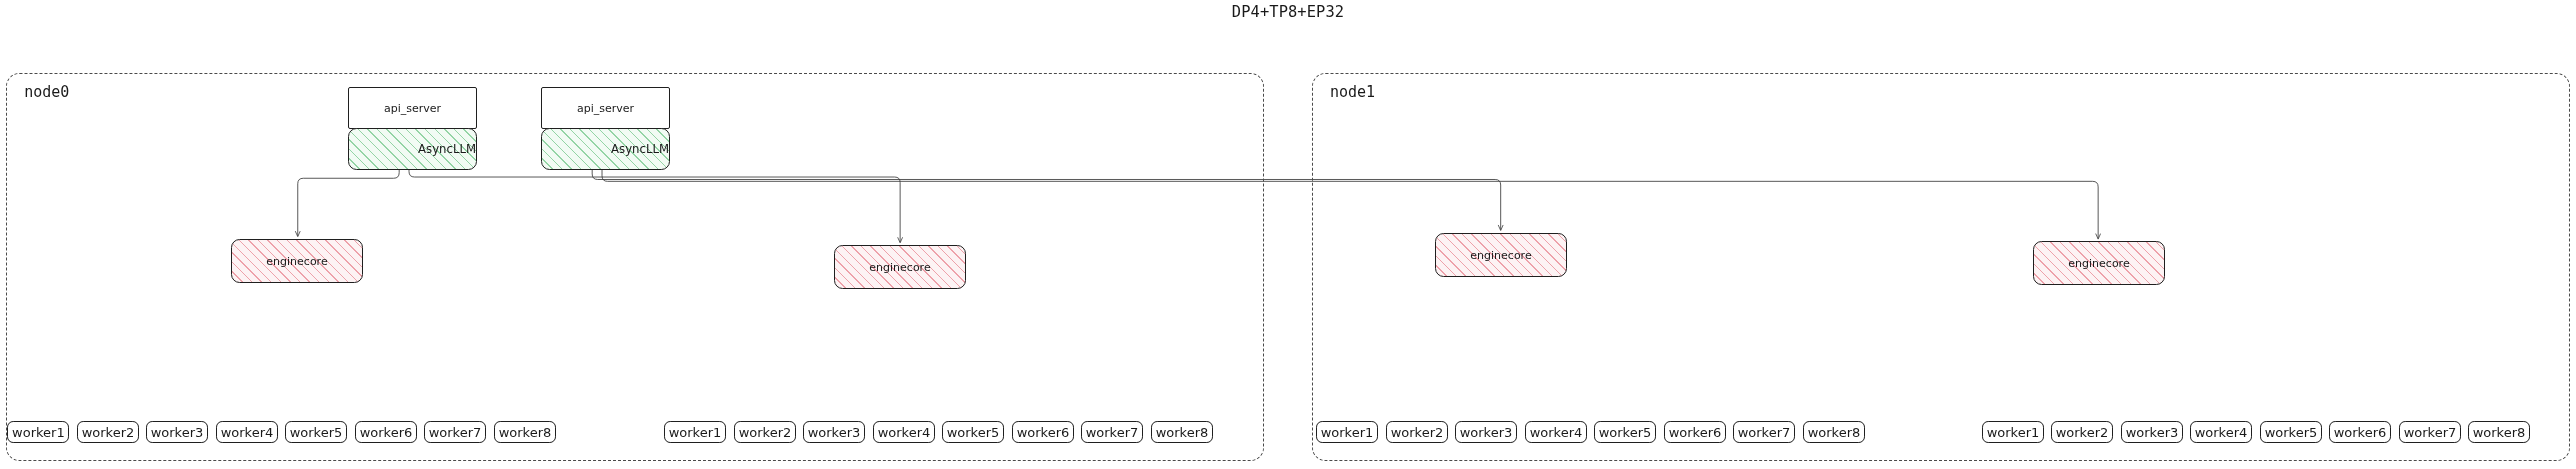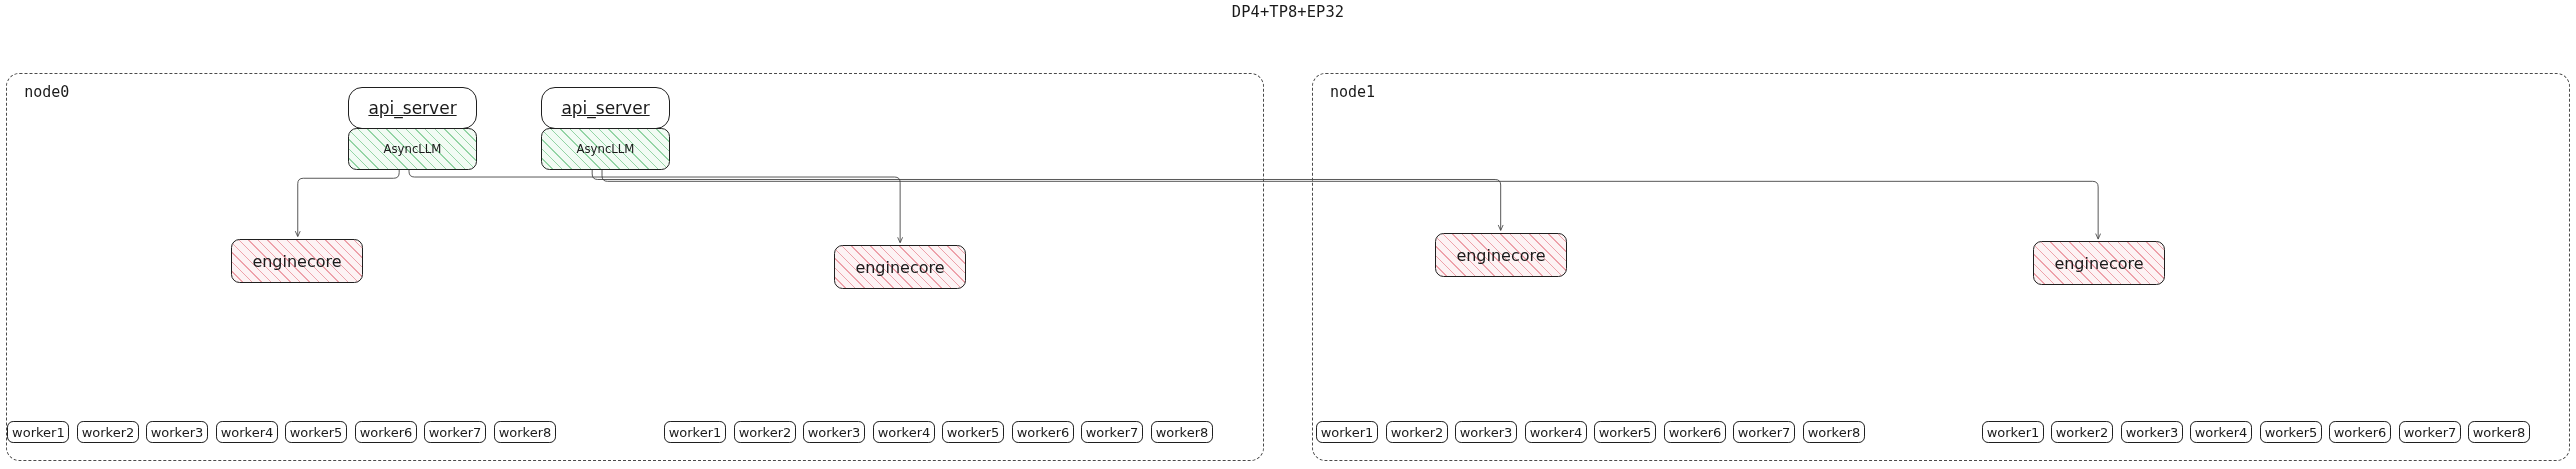--- a/index.html
+++ b/index.html
@@ -69,39 +69,39 @@
     background: #ffffff;
     display: flex;
     align-items: center;
     justify-content: center;
     color: #1a1a1a;
     white-space: nowrap;
     overflow: hidden;
   }
 
   .nodebox.api-server {
-    font-size: 17px;
-    border-radius: 14px;
-    text-decoration: underline;
+    font-size: 11px;
+    border-radius: 2px;
   }
 
   .nodebox.asyncllm {
     font-size: 11.7px;
     border-radius: 8.6px;
     background-color: #f2fbf4;
     background-image: repeating-linear-gradient(
         45deg,
         rgba(70, 180, 100, 0.55) 0px,
         rgba(70, 180, 100, 0.55) 1px,
         rgba(0, 0, 0, 0) 1px,
         rgba(0, 0, 0, 0) 6.8px);
+    justify-content: flex-end;
   }
 
   .nodebox.enginecore {
-    font-size: 16px;
+    font-size: 11px;
     border-radius: 8.6px;
     background-color: #fdf3f4;
     background-image: repeating-linear-gradient(
         45deg,
         rgba(225, 95, 110, 0.55) 0px,
         rgba(225, 95, 110, 0.55) 1px,
         rgba(0, 0, 0, 0) 1px,
         rgba(0, 0, 0, 0) 6.8px);
   }
 

